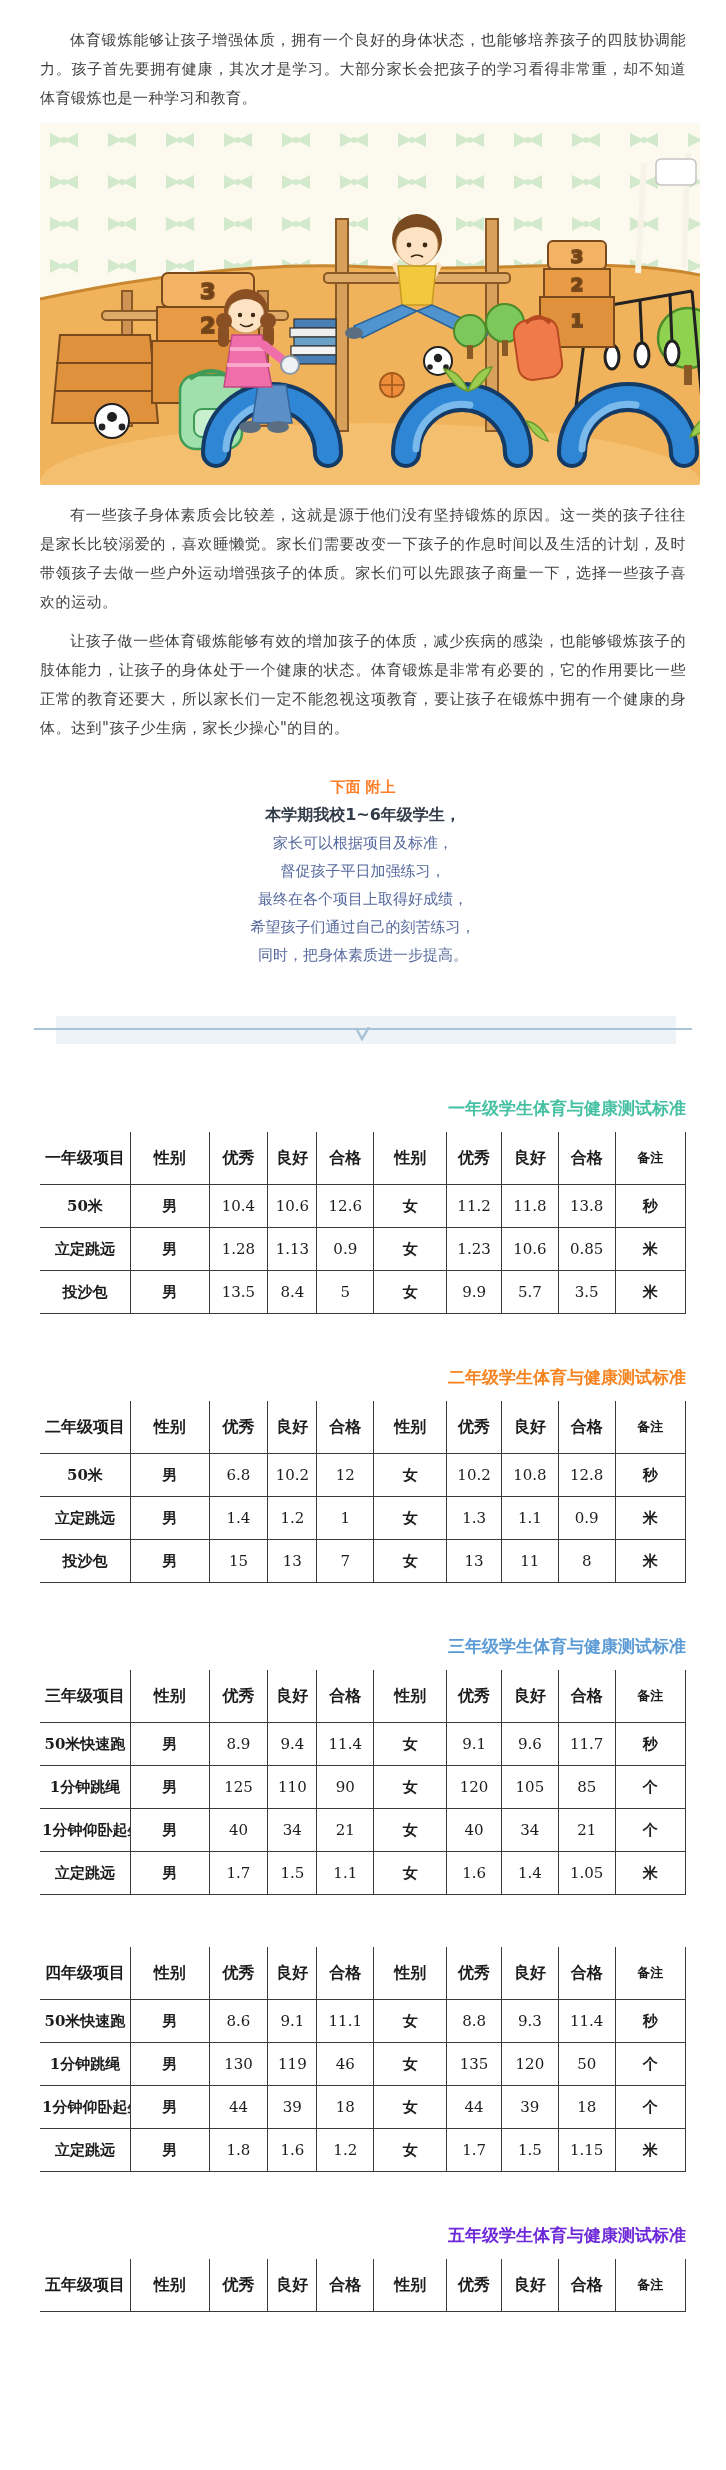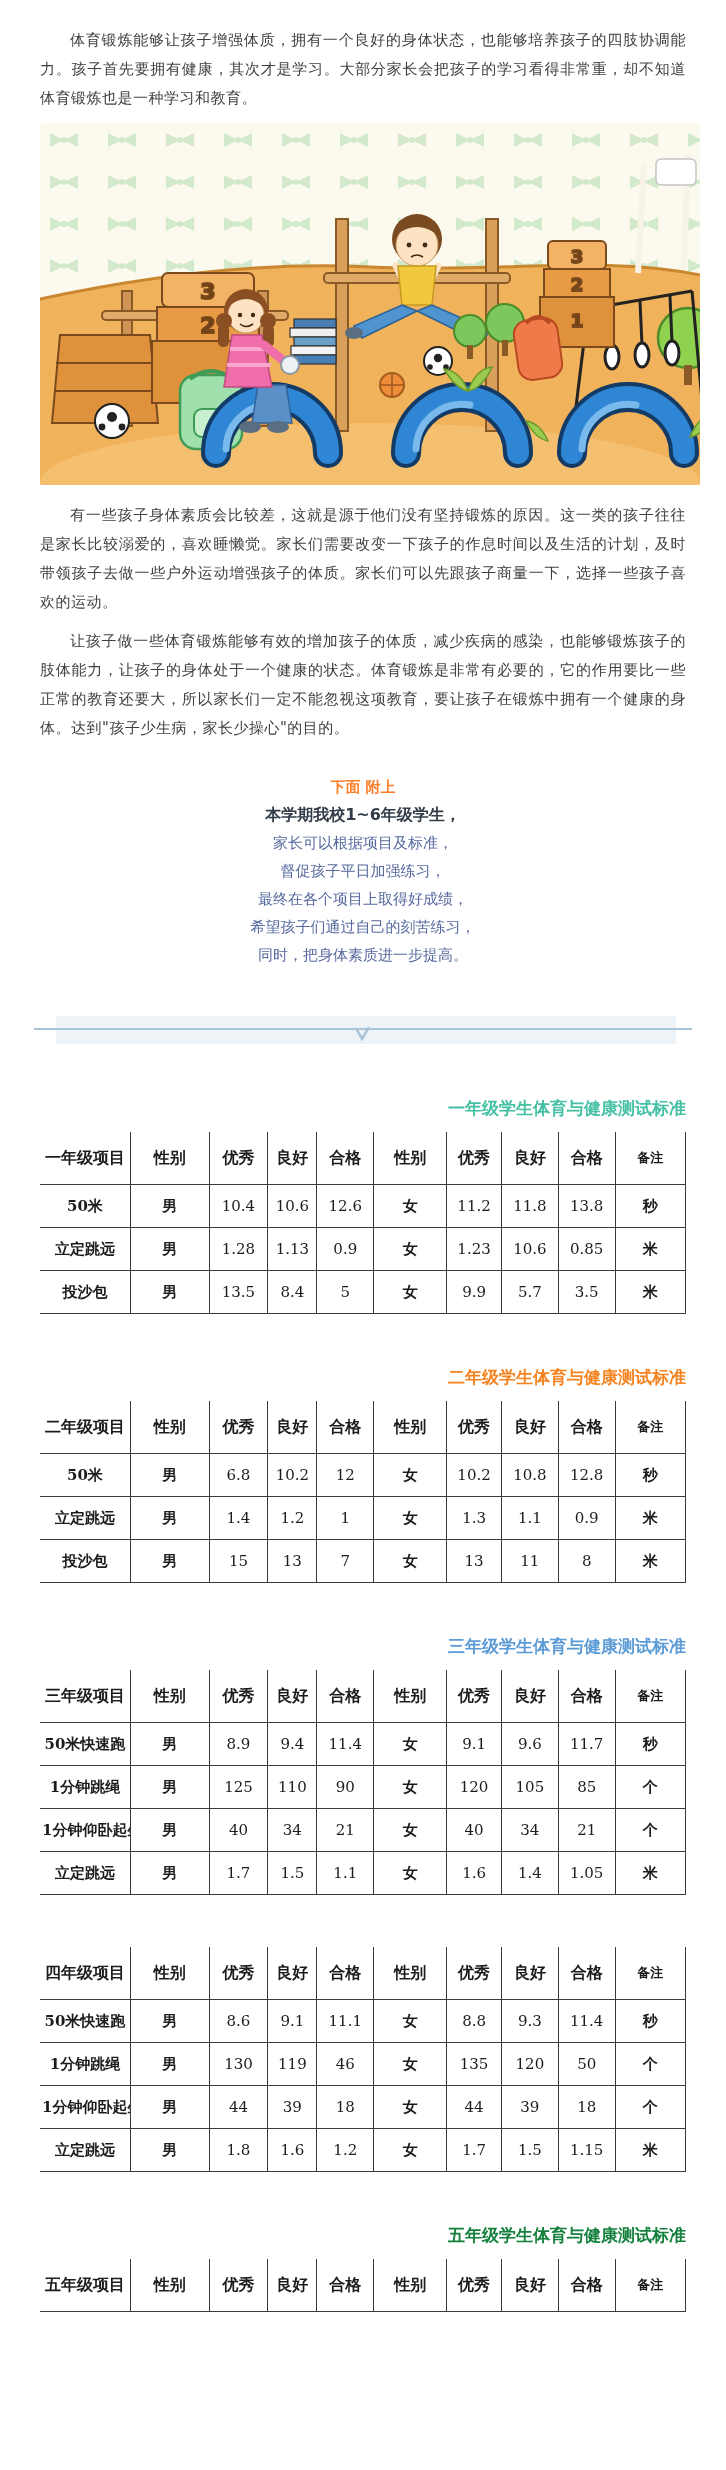--- a/index.html
+++ b/index.html
@@ -562,21 +562,21 @@
               <td>1.7</td>
               <td>1.5</td>
               <td>1.15</td>
               <td class="txt">米</td>
             </tr>
           </tbody>
     </table>
   </div>
 
   <div class="table-block">
-    <h3 class="table-title" style="color: #15803d;">五年级学生体育与健康测试标准</h3>
+    <h3 class="table-title" style="color: #6d28d9;">五年级学生体育与健康测试标准</h3>
     <table class="std">
       <colgroup>
         <col style="width:14%">
             <col style="width:12.2%">
             <col style="width:9.1%">
         <col style="width:7.6%">
             <col style="width:8.8%">
             <col style="width:11.3%">
         <col style="width:8.5%">
             <col style="width:8.8%">

